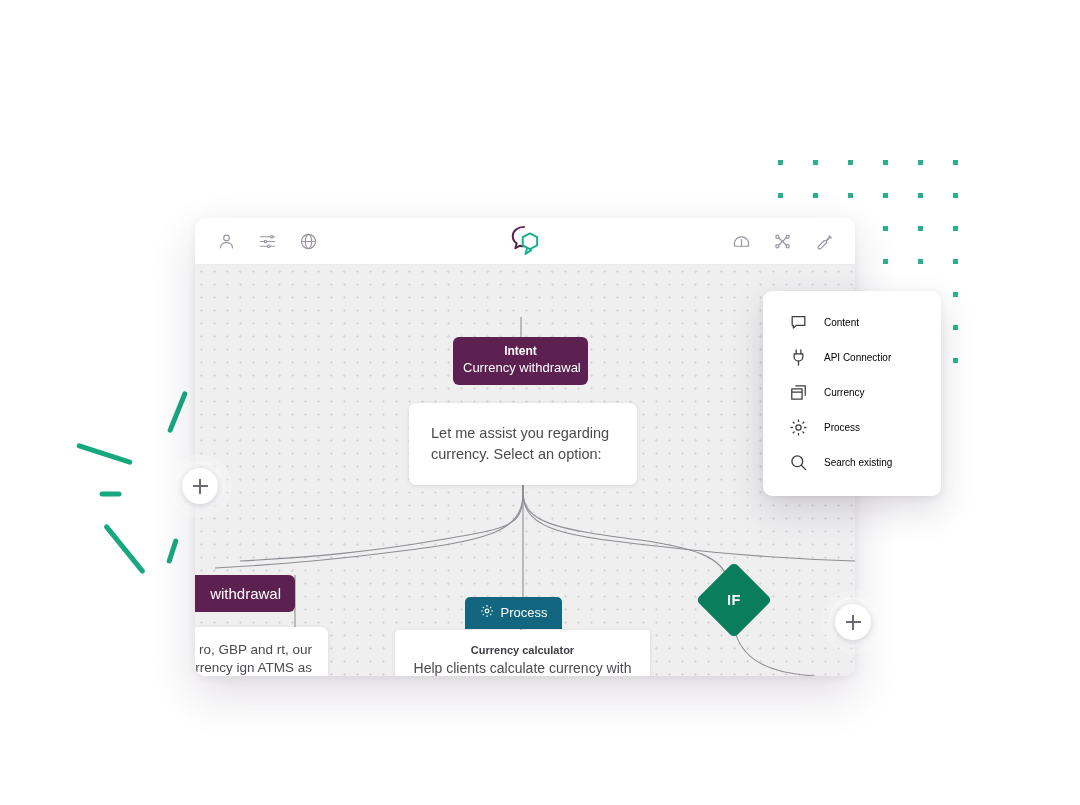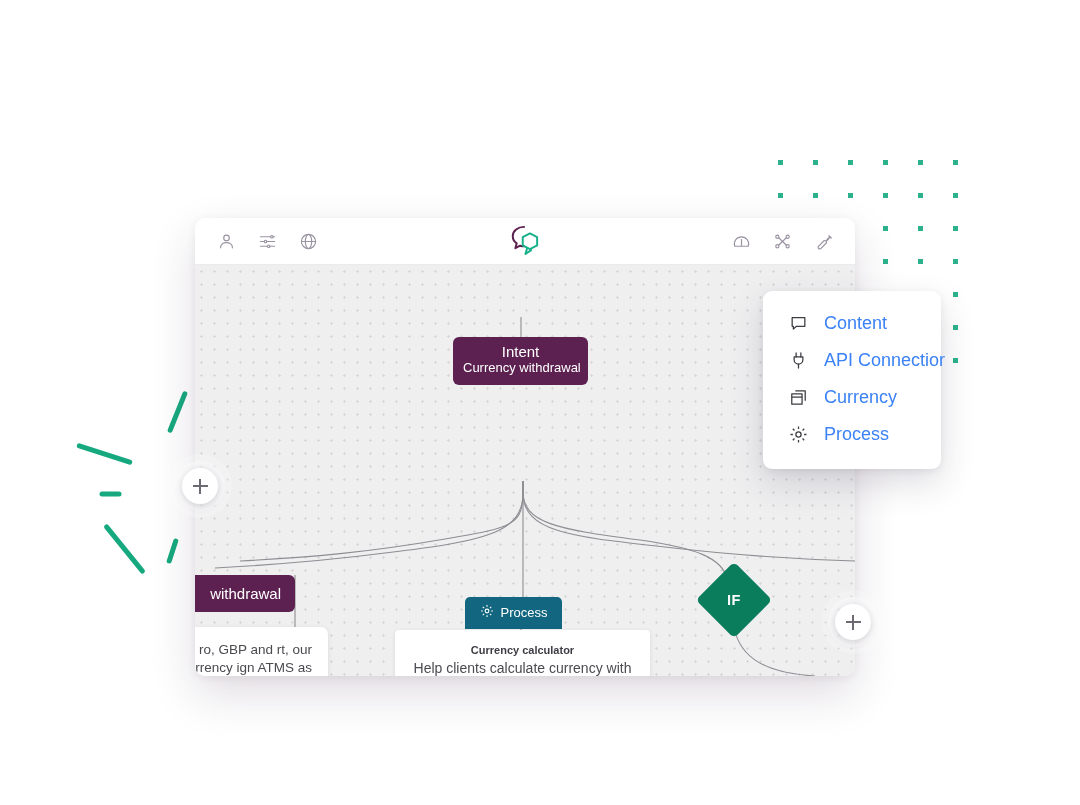--- a/index.html
+++ b/index.html
@@ -96,21 +96,21 @@
   #intent-node {
     left: 258px; top: 72px;
     width: 135px;
     background: #5c2150;
     border-radius: 6px;
     padding: 7px 10px 9px;
     text-align: center;
     color: #ffffff;
     cursor: pointer;
   }
-  #intent-node .nd-kicker { font-size: 15px; line-height: 15px; font-weight: 400; text-align: center; }
+  #intent-node .nd-kicker { font-size: 12px; line-height: 15px; font-weight: 700; text-align: center; }
   #intent-node .nd-title  { font-size: 13px; line-height: 17px; font-weight: 400; white-space: nowrap; }
 
   #message-node {
     left: 214px; top: 138px;
     width: 228px;
     background: #ffffff;
     border-radius: 7px;
     padding: 20px 22px;
     box-shadow: 0 1px 4px rgba(40,30,50,0.11);
     cursor: pointer;
@@ -214,21 +214,21 @@
     z-index: 50;
   }
   .menu-item {
     display: flex; align-items: center;
     gap: 16px;
     padding: 8px 0 8px 26px;
     cursor: pointer;
   }
   .mi-icon { width: 19px; height: 19px; color: #3c3c42; flex: 0 0 19px; }
   .mi-icon svg { width: 100%; height: 100%; display: block; }
-  .mi-label { font-size: 18px; color: #3b82f6; white-space: nowrap; }
+  .mi-label { font-size: 10px; color: #000000; white-space: nowrap; }
 </style>
 </head>
 <body>
 
 <div id="stage">
 
   <div id="dot-grid">
       <div class="dot" style="left: 0px; top: 0px; background: rgb(43, 178, 140);"></div>
       <div class="dot" style="left: 35px; top: 0px; background: rgb(43, 178, 140);"></div>
       <div class="dot" style="left: 70px; top: 0px; background: rgb(43, 178, 140);"></div>
@@ -355,20 +355,23 @@
           <path d="M539 362 C545 394 572 408 620 411"></path>
           <path d="M326 352 L326 411"></path>
         </g>
       </svg>
 
       <div class="node" id="intent-node">
         <div class="nd-kicker">Intent</div>
         <div class="nd-title">Currency withdrawal</div>
       </div>
 
+      <div class="node" id="message-node">
+        <div class="msg-text">Let me assist you regarding currency. Select an option:</div>
+      </div>
 
       <div class="node" id="withdrawal-node">
         <span>withdrawal</span>
       </div>
 
       <div class="node" id="left-card">
         <span>w common ro, GBP and rt, our currency ign ATMS as</span>
       </div>
 
       <div class="node" id="process-badge">
@@ -434,16 +437,25 @@
     <div class="menu-item">
       <span class="mi-icon">
         <svg viewBox="0 0 24 24" fill="none" stroke="currentColor" stroke-width="1.6" stroke-linejoin="round">
           <circle cx="12" cy="12" r="3.3"></circle>
           <path d="M12 1.9v3M12 19.1v3M22.1 12h-3M4.9 12h-3M19.2 4.8l-2.1 2.1M6.9 17.1l-2.1 2.1M19.2 19.2l-2.1-2.1M6.9 6.9 4.8 4.8"></path>
         </svg>
       </span>
       <span class="mi-label">Process</span>
     </div>
 
+    <div class="menu-item">
+      <span class="mi-icon">
+        <svg viewBox="0 0 24 24" fill="none" stroke="currentColor" stroke-width="1.7" stroke-linecap="round">
+          <circle cx="10.5" cy="10.5" r="6.8"></circle>
+            <path d="M15.6 15.6 21 21"></path>
+        </svg>
+      </span>
+      <span class="mi-label">Search existing</span>
+    </div>
 
   </div>
 
 </div>
 
 </body></html>

